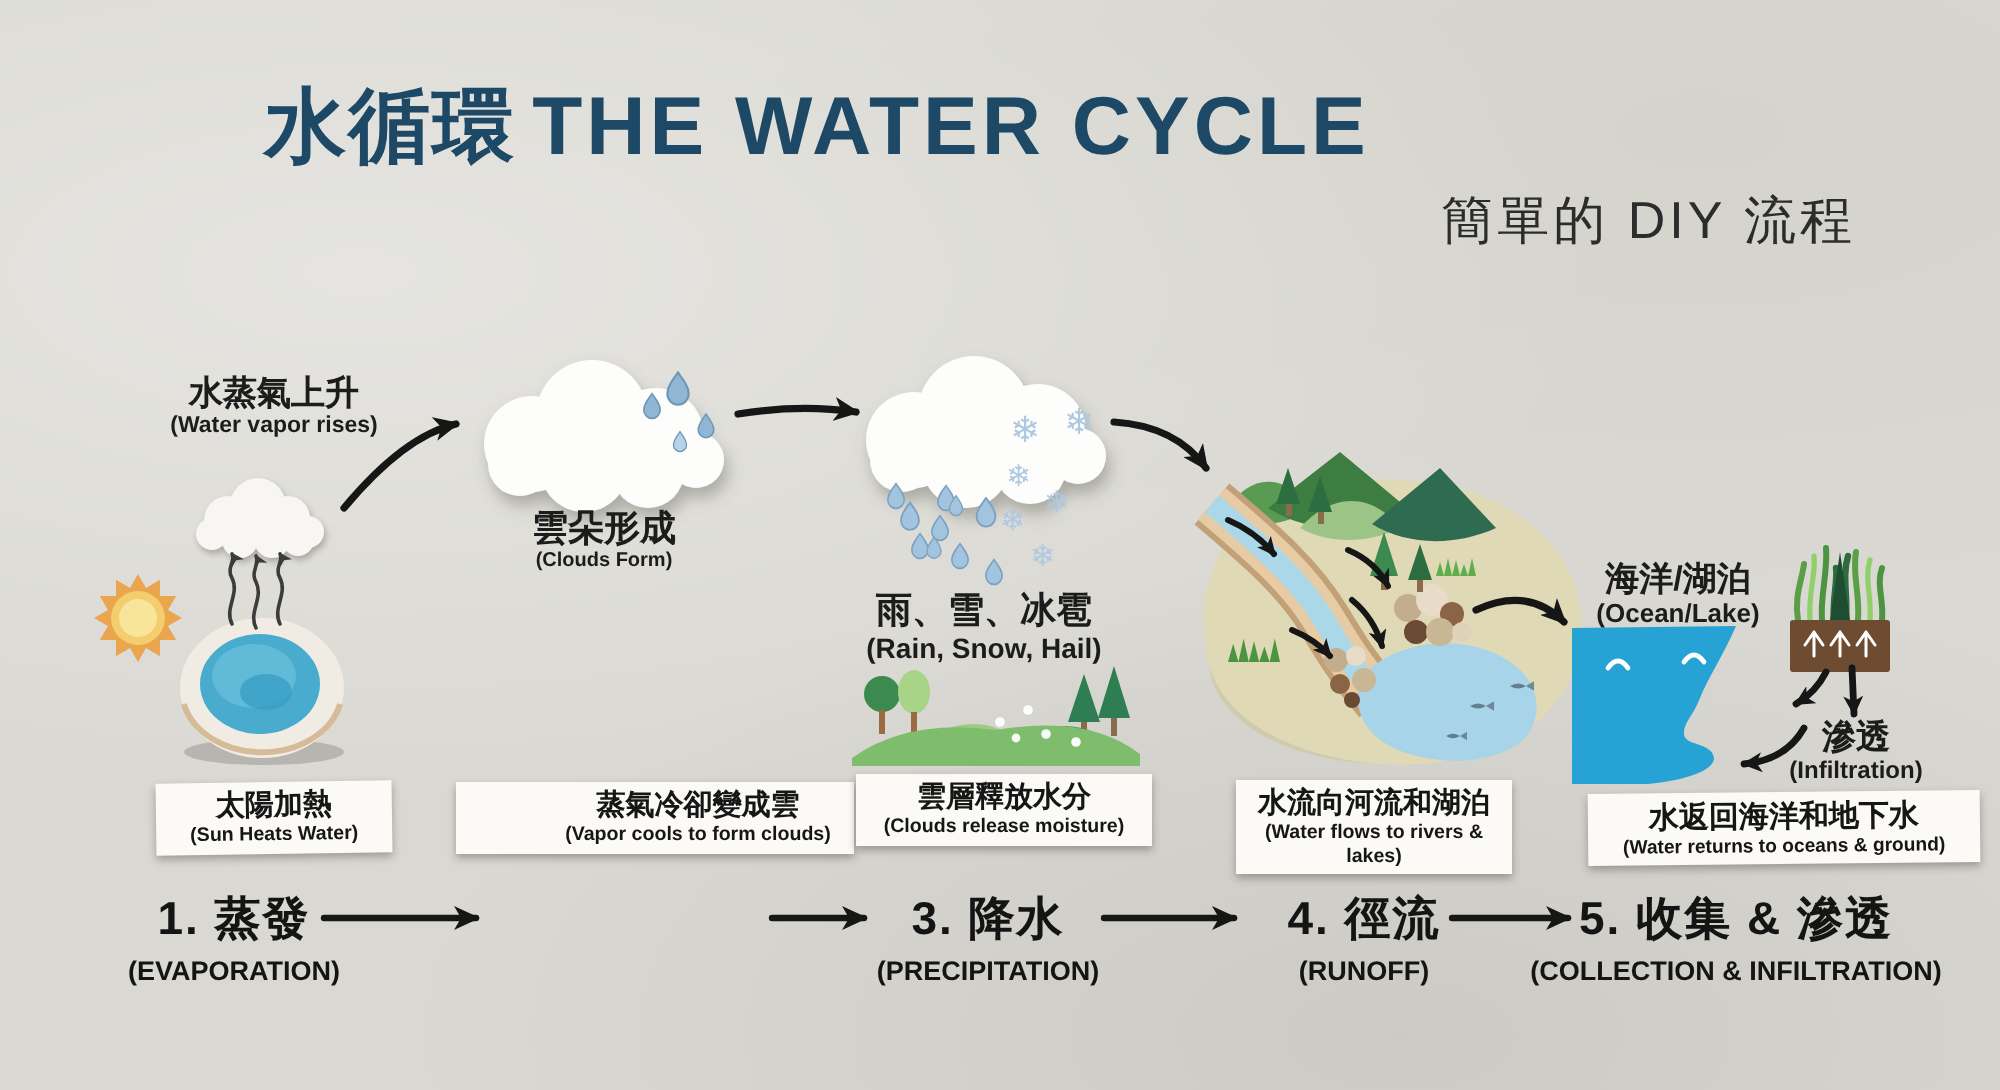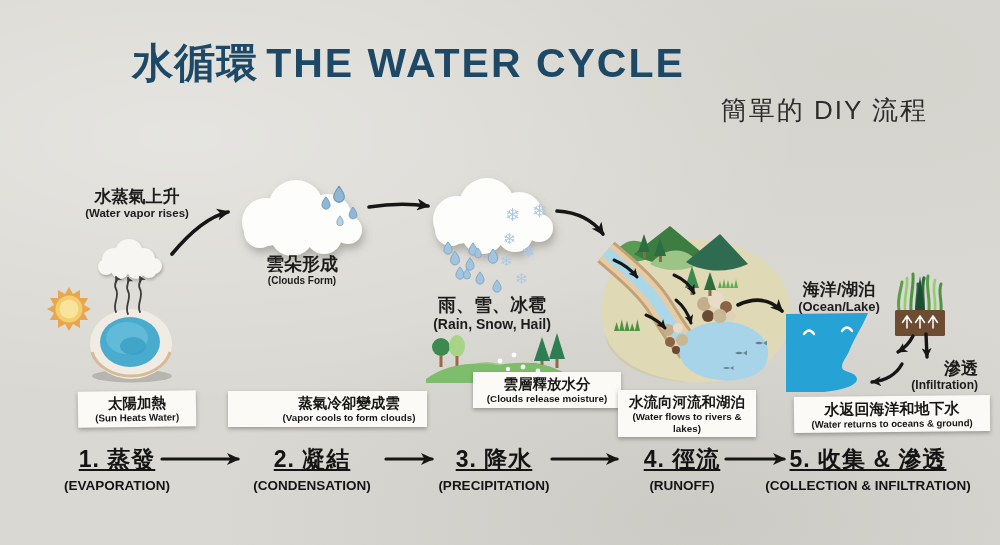--- a/index.html
+++ b/index.html
@@ -24,21 +24,21 @@
   .a2 .zh{font-size:18px;} .a2 .en{font-size:10px;}
   .a3 .zh{font-size:18px;} .a3 .en{font-size:14px;}
   .a5 .zh{font-size:17px;} .a5 .en{font-size:13px;}
   .a5b .zh{font-size:17px;} .a5b .en{font-size:12px;}
   .card{position:absolute;background:#fbfaf6;color:#161616;text-align:center;
     box-shadow:0 2px 4px rgba(60,60,52,0.40);padding:4px 5px 3px;line-height:1.18;z-index:5;}
   .card .zh{display:block;font-weight:bold;font-size:14.5px;}
   .card .en{display:block;font-weight:600;font-size:9.8px;}
   .card5 .zh{font-size:15px;} .card5 .en{font-size:9.6px;}
   .step{position:absolute;top:444px;text-align:center;color:#141414;width:210px;z-index:5;}
-  .step .zh{font-size:23px;font-weight:bold;letter-spacing:1px;text-decoration:underline;}
+  .step .zh{font-size:23px;font-weight:bold;letter-spacing:1px;}
   .step .en{font-size:13.5px;font-weight:600;margin-top:3px;}
   .snow{position:absolute;color:#adc9e2;z-index:3;font-size:15px;line-height:1;}
   .snow-lg{font-size:18px;}
   svg.ill{position:absolute;z-index:2;overflow:visible;}
   #arrow-overlay{position:absolute;left:0;top:0;z-index:4;pointer-events:none;}
 </style>
 </head>
 <body>
 
 <div class="canvas">
@@ -57,53 +57,49 @@
     <span class="en">(Clouds Form)</span>
   </div>
   <div class="annotation a3" style="left:402px;top:295px;width:180px;">
     <span class="zh">雨、雪、冰雹</span>
     <span class="en">(Rain, Snow, Hail)</span>
   </div>
   <div class="annotation a5" style="left:769px;top:280px;width:140px;">
     <span class="zh">海洋/湖泊</span>
     <span class="en">(Ocean/Lake)</span>
   </div>
-  <div class="annotation a5b" style="left:878px;top:359px;width:100px;text-align:right;">
+  <div class="annotation a5b" style="left:878px;top:359px;width:100px;">
     <span class="zh">滲透</span>
     <span class="en">(Infiltration)</span>
   </div>
 
   <div class="card" style="left:78px;top:391px;width:108px;transform:rotate(-0.8deg);">
     <span class="zh">太陽加熱</span>
     <span class="en">(Sun Heats Water)</span>
   </div>
   <div class="card" style="left:228px;top:391px;width:146px;padding-left:48px;">
     <span class="zh">蒸氣冷卻變成雲</span>
     <span class="en">(Vapor cools to form clouds)</span>
   </div>
-  <div class="card" style="left:428px;top:372px;width:138px;margin-left:45px;">
+  <div class="card" style="left:428px;top:387px;width:138px;">
     <span class="zh">雲層釋放水分</span>
     <span class="en">(Clouds release moisture)</span>
   </div>
   <div class="card" style="left:618px;top:390px;width:128px;">
     <span class="zh">水流向河流和湖泊</span>
     <span class="en">(Water flows to rivers &amp; lakes)</span>
   </div>
   <div class="card card5" style="left:794px;top:396px;width:186px;transform:rotate(-0.6deg);">
     <span class="zh">水返回海洋和地下水</span>
     <span class="en">(Water returns to oceans &amp; ground)</span>
   </div>
 
   <div class="step" style="left:12px;">
     <div class="zh">1. 蒸發</div>
     <div class="en">(EVAPORATION)</div>
-  </div>
-  <div class="step" style="left:207px;">
-    <div class="zh">2. 凝結</div>
-    <div class="en">(CONDENSATION)</div>
   </div>
   <div class="step" style="left:389px;">
     <div class="zh">3. 降水</div>
     <div class="en">(PRECIPITATION)</div>
   </div>
   <div class="step" style="left:577px;">
     <div class="zh">4. 徑流</div>
     <div class="en">(RUNOFF)</div>
   </div>
   <div class="step" style="left:758px;width:220px;">

